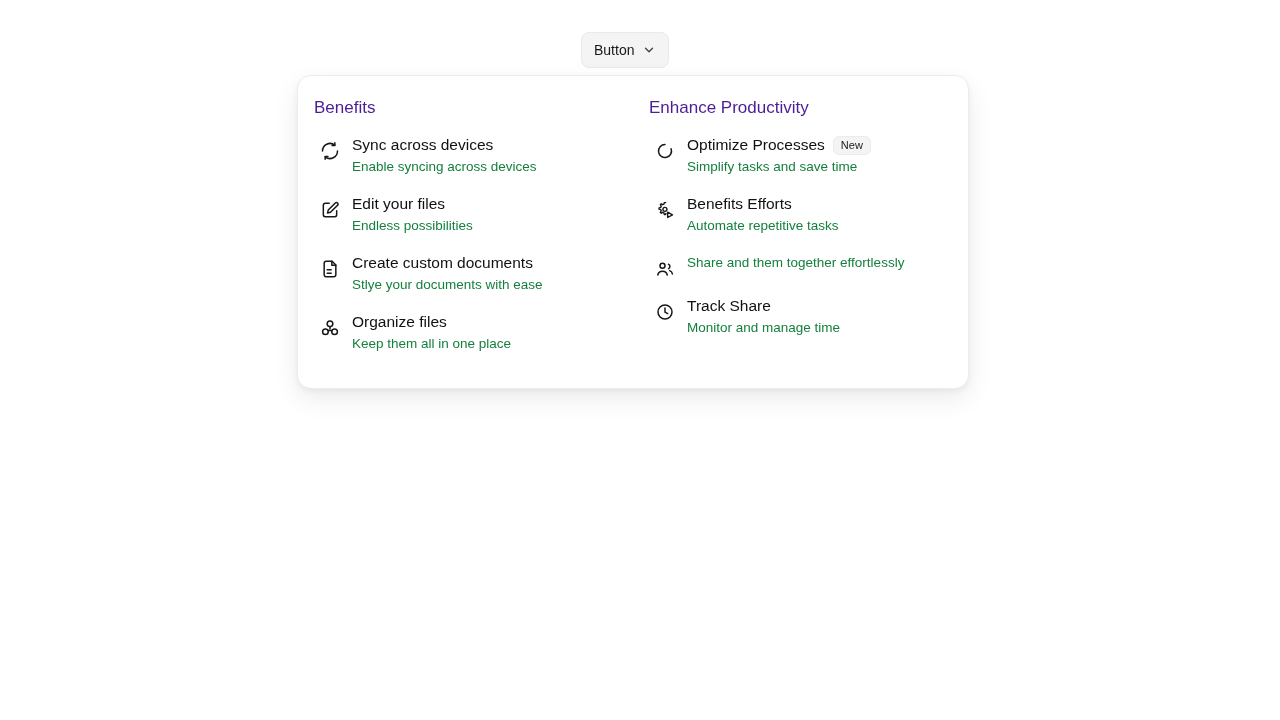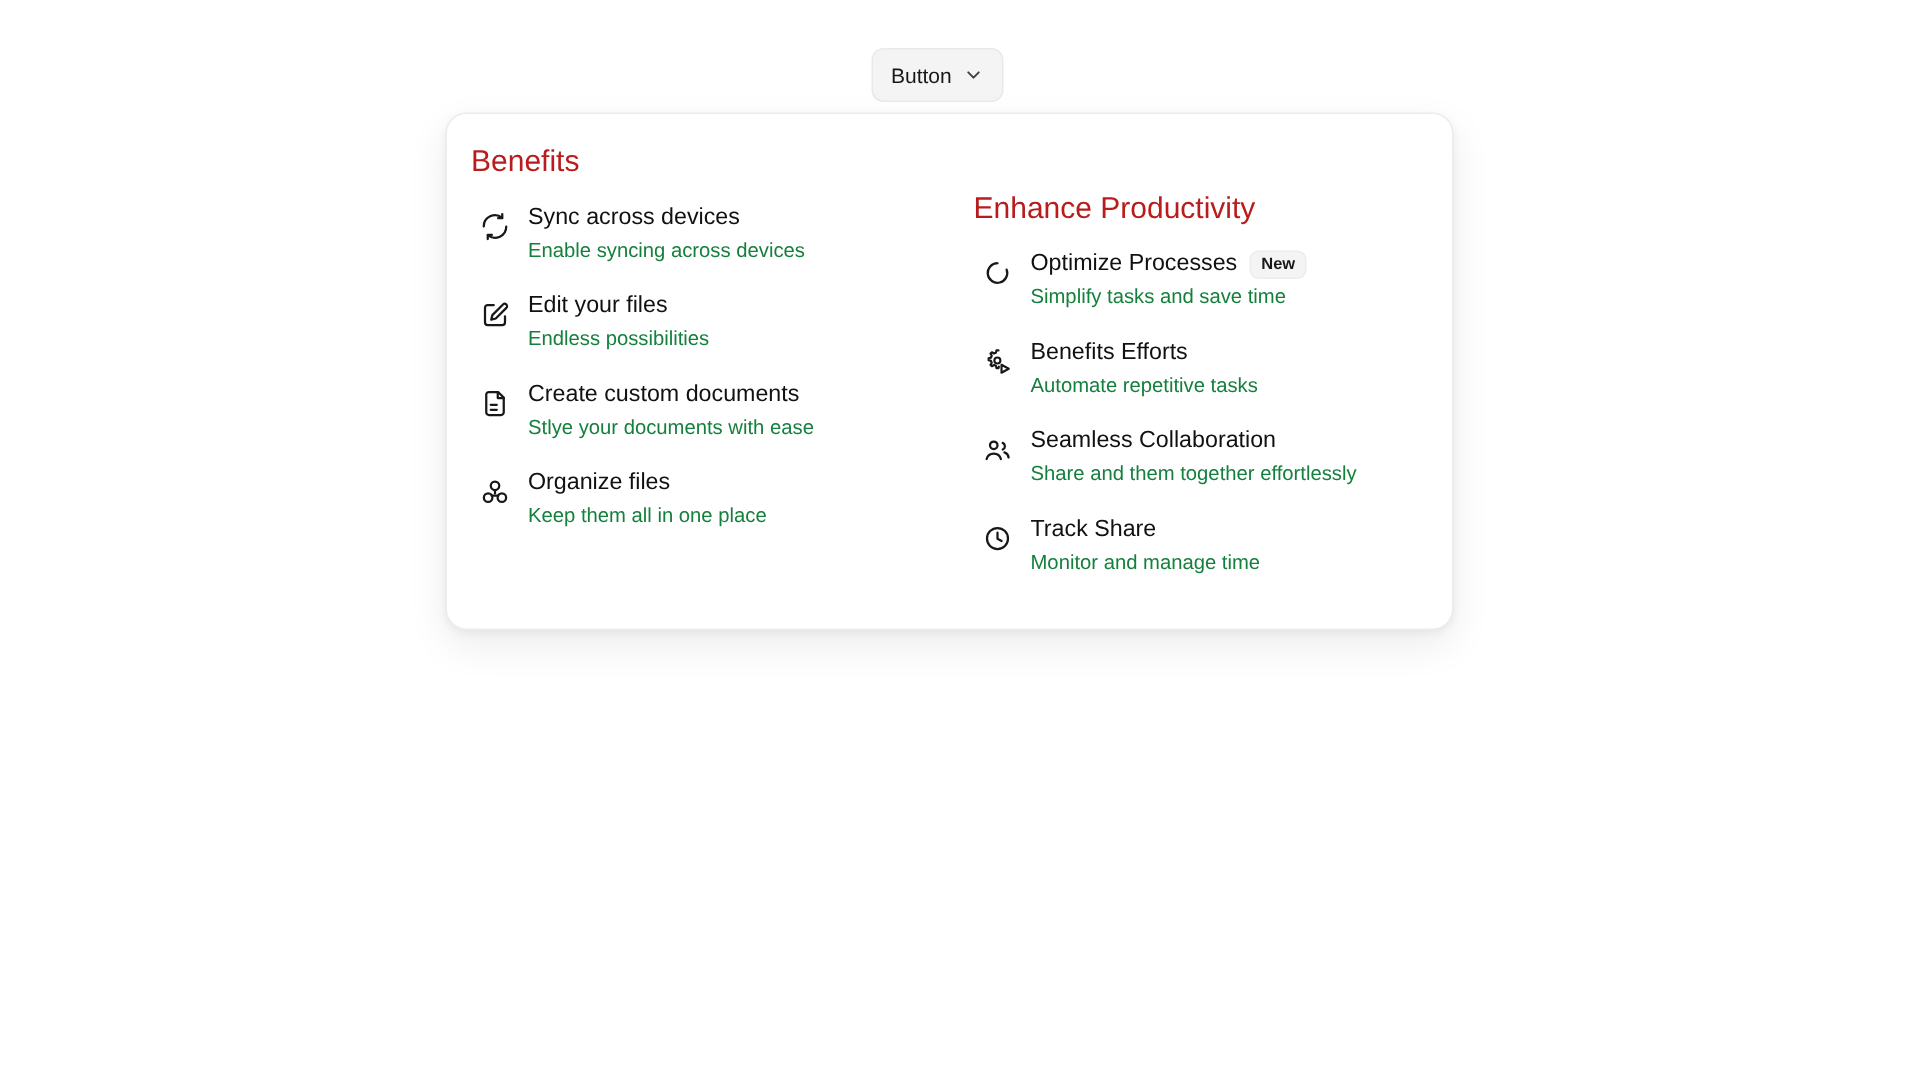--- a/index.html
+++ b/index.html
@@ -65,26 +65,26 @@
   }
 
   .columns {
     display: flex;
   }
   .col {
     width: 50%;
     padding: 0 16px 0 16px;
   }
   .col.left { padding-left: 16px; }
-  .col.right { padding-left: 16px; margin-top: 31px; }
+  .col.right { padding-left: 16px; }
 
   .col-title {
-    font-size: 20px;
+    font-size: 17px;
     font-weight: 500;
-    color: #b91c1c;
+    color: #4c1d95;
     margin: 0 0 8px 0;
     padding-left: 0px;
     line-height: 20px;
   }
   .col.left .col-title { margin-left: 0px; }
 
   .item {
     display: flex;
     align-items: flex-start;
     gap: 12px;
@@ -112,21 +112,21 @@
   .item-title {
     font-size: 15.5px;
     font-weight: 500;
     color: #111114;
     line-height: 22px;
     white-space: nowrap;
   }
   .badge {
     display: inline-block;
     font-size: 11px;
-    font-weight: 700;
+    font-weight: 400;
     line-height: 14px;
     color: #18181b;
     background: #f4f4f5;
     border: 1px solid #ececef;
     border-radius: 6px;
     padding: 1px 7px 2px 7px;
   }
   .item-desc {
     font-size: 13.5px;
     color: #15803d;
@@ -260,23 +260,20 @@
         <div class="item">
           <span class="item-icon">
             <svg viewBox="0 0 24 24" fill="none" stroke="currentColor" stroke-width="1.8" stroke-linecap="round" stroke-linejoin="round">
               <circle cx="9" cy="8.2" r="3"></circle>
               <path d="M3.3 19.2a5.9 5.9 0 0 1 11.4 0"></path>
               <path d="M16.2 6.3a2.9 2.9 0 0 1 0 5.3"></path>
               <path d="M17.6 13.9a5.1 5.1 0 0 1 3.3 4.1"></path>
             </svg>
           </span>
           <div class="item-text">
-            <div class="item-title-row">
-              <span class="item-title">Seamless Collaboration</span>
-            </div>
             <div class="item-desc">Share and them together effortlessly</div>
           </div>
         </div>
 
         <div class="item">
           <span class="item-icon">
             <svg viewBox="0 0 24 24" fill="none" stroke="currentColor" stroke-width="1.8" stroke-linecap="round" stroke-linejoin="round">
               <circle cx="12" cy="12" r="8.4"></circle>
               <polyline points="12 7.3 12 12.2 15.3 14"></polyline>
             </svg>

